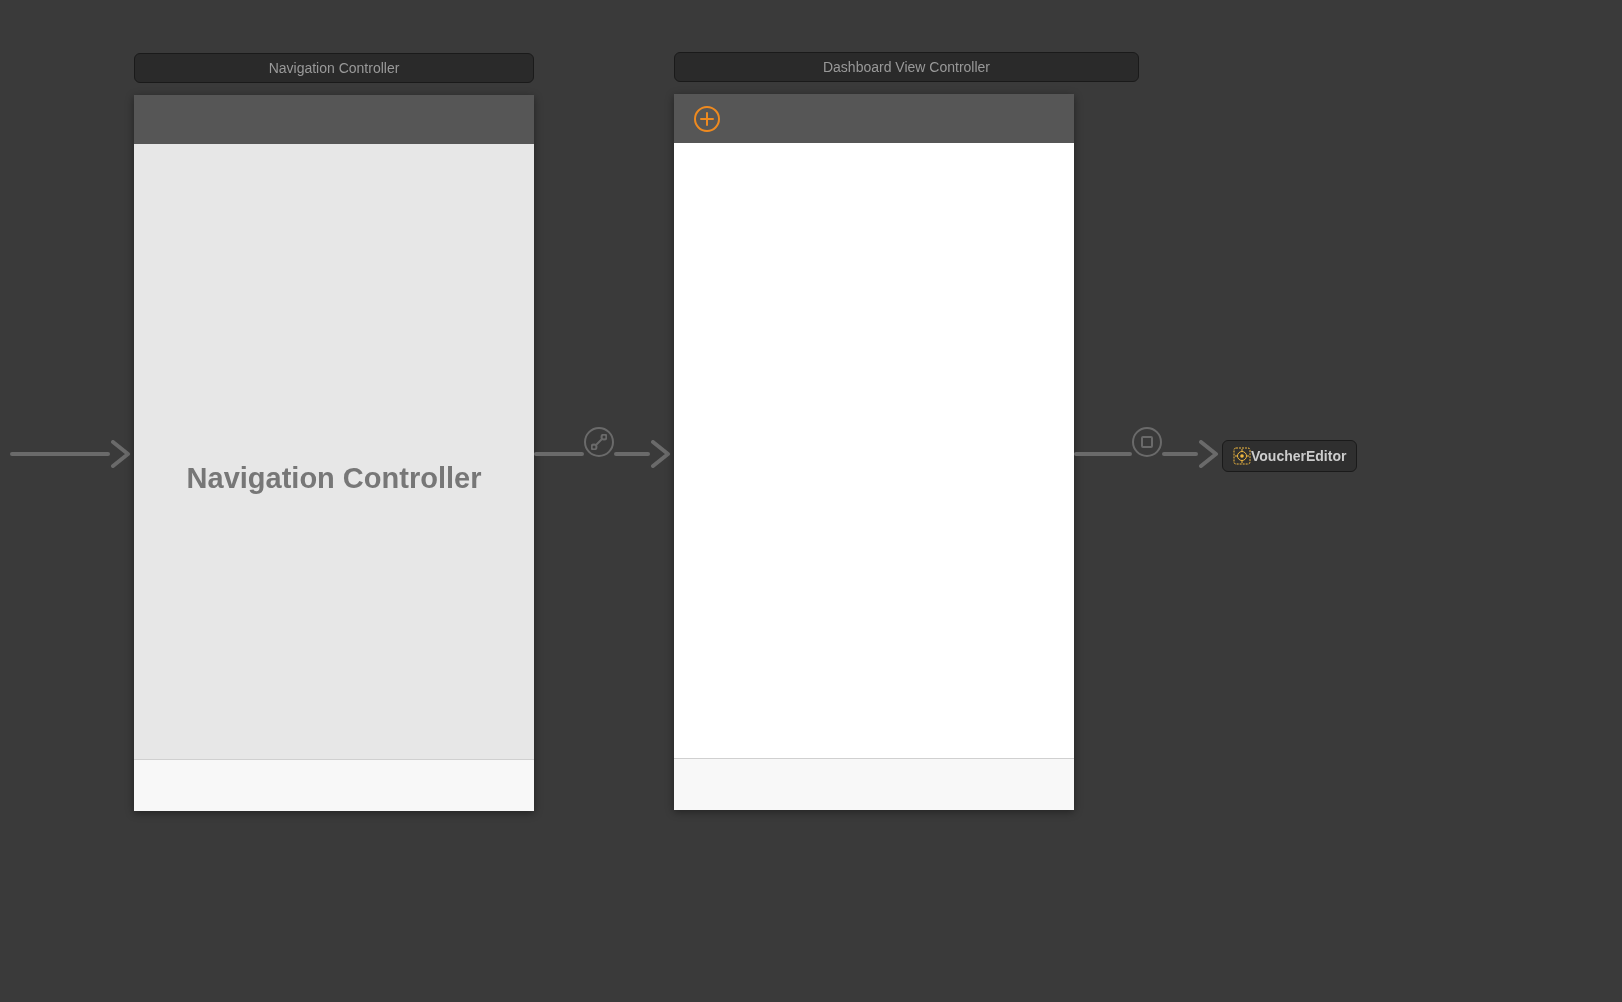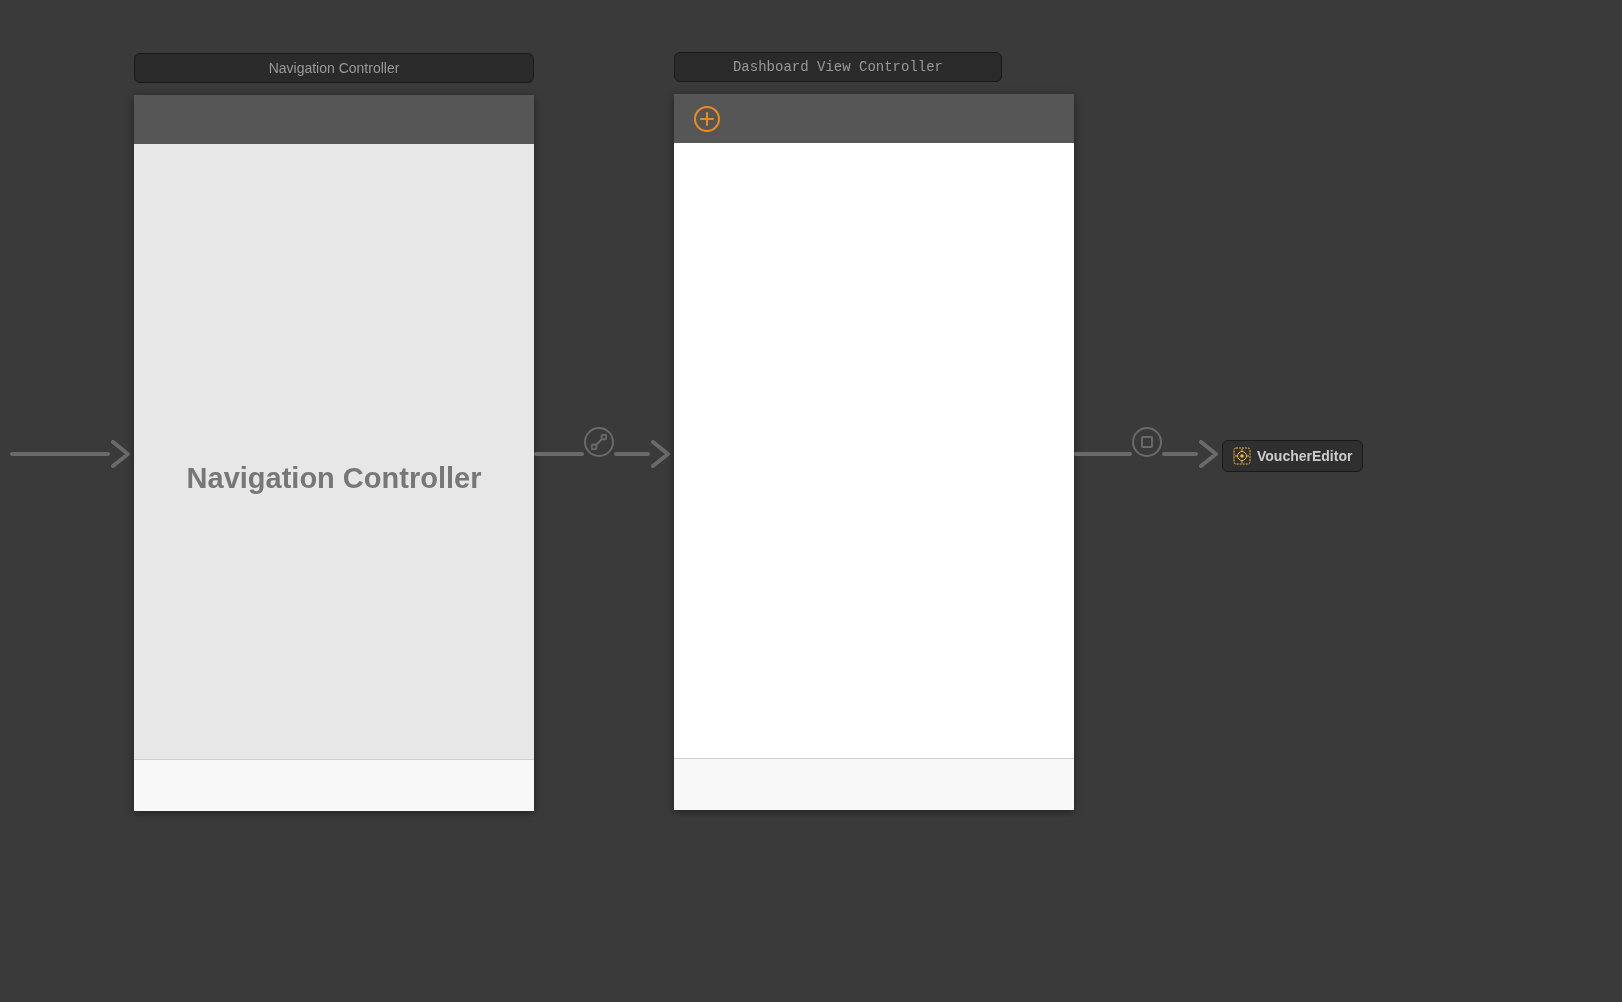--- a/index.html
+++ b/index.html
@@ -138,21 +138,20 @@
     }
     
     .sb-ref {
       position: absolute;
       background: #2f2f2f;
       border: 1px solid #1a1a1a;
       border-radius: 6px;
       display: flex;
       align-items: center;
       padding: 6px 10px;
-      gap: 6px;
     }
     .sb-ref-icon {
       width: 18px;
       height: 18px;
       flex-shrink: 0;
     }
     .sb-ref-label {
       color: #ccc;
       font-size: 14px;
       font-weight: 600;
@@ -195,21 +194,21 @@
     </div>
     <div class="segue-badge" style="left:50px; top:-13px;">
       <svg viewBox="0 0 16 16">
           <path d="M3 13 L13 3" stroke="#6a6a6a" stroke-width="2" stroke-linecap="round"></path>
           <circle cx="3" cy="13" r="2.5" fill="#3a3a3a" stroke="#6a6a6a" stroke-width="2"></circle>
           <circle cx="13" cy="3" r="2.5" fill="#3a3a3a" stroke="#6a6a6a" stroke-width="2"></circle>
         </svg>
     </div>
   </div>
 
-  <div class="scene-title" style="left:674px; top:52px; width:328px;font-family:Liberation Mono, monospace;">
+  <div class="scene-title" style="left:674px; top:52px; width:465px;">
     <span>Dashboard View Controller</span>
   </div>
 
   <div class="scene-body" style="left:674px; top:94px; width:400px; height:716px;">
     <div class="nav-bar">
       <div class="add-button">
         <svg viewBox="0 0 14 14">
             <path d="M7 1 V13 M1 7 H13" stroke="#ef8a1f" stroke-width="2" stroke-linecap="round"></path>
           </svg>
       </div>

